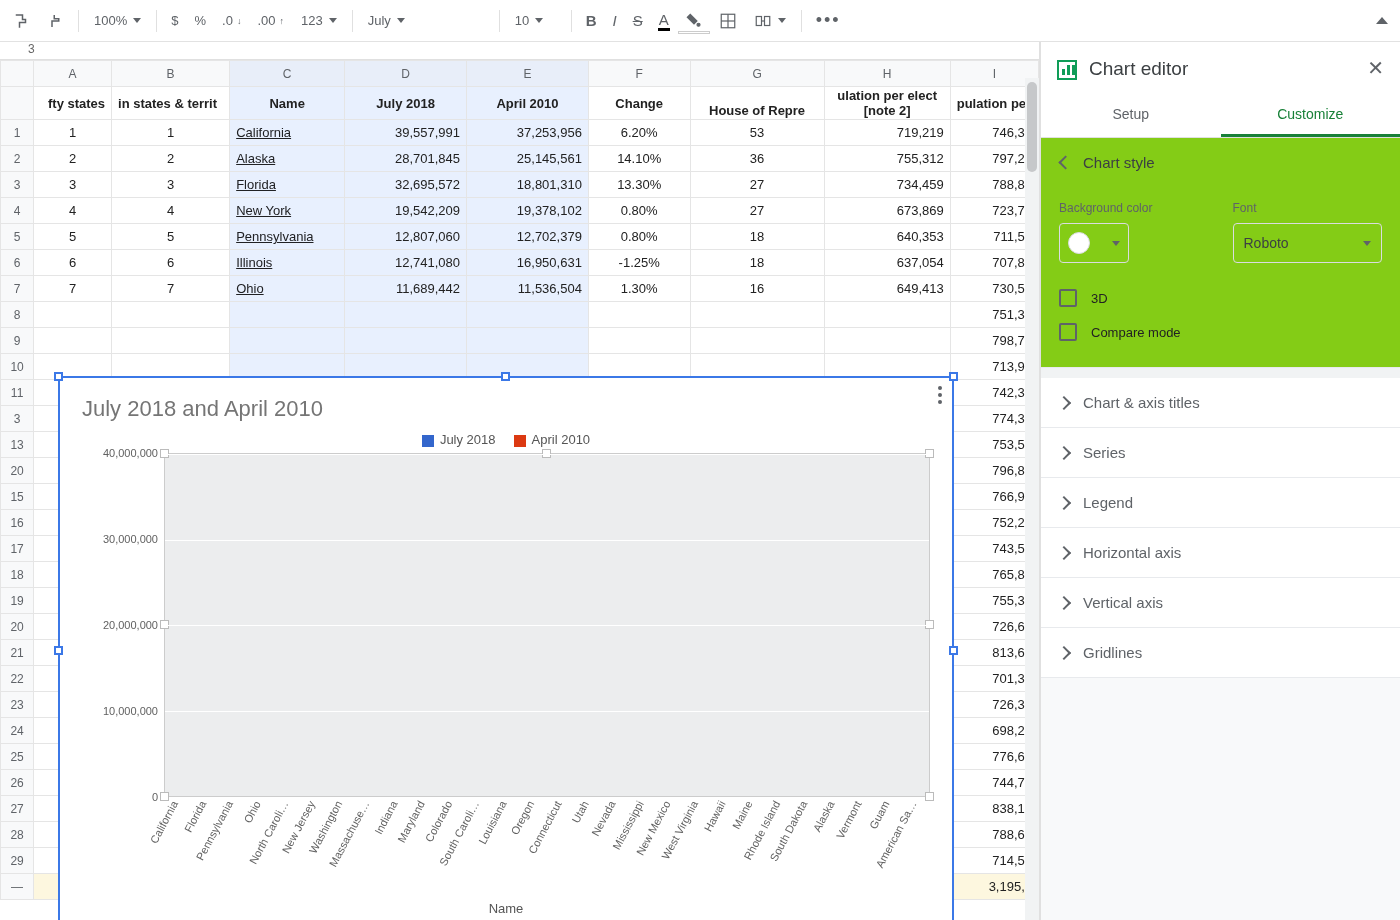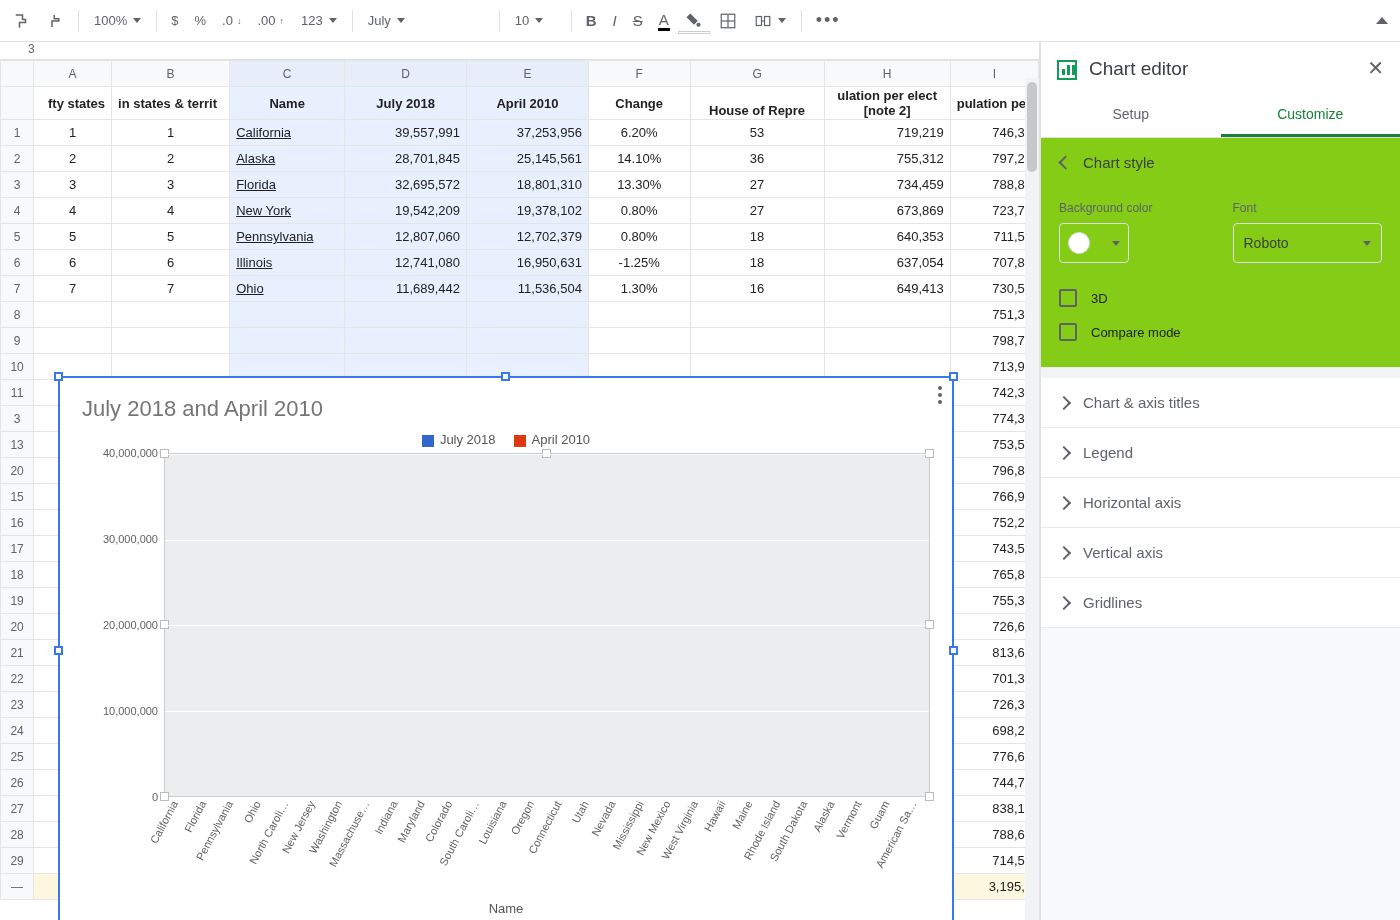--- a/index.html
+++ b/index.html
@@ -1094,20 +1094,26 @@
       <div class="gap"></div>
       <div class="panel collapsed">
           <div class="panel-head">
             <span class="chev"></span>
             <span>Chart &amp; axis titles</span>
           </div>
         </div>
       <div class="panel collapsed">
           <div class="panel-head">
             <span class="chev"></span>
+            <span>Series</span>
+          </div>
+        </div>
+      <div class="panel collapsed">
+          <div class="panel-head">
+            <span class="chev"></span>
             <span>Legend</span>
           </div>
         </div>
       <div class="panel collapsed">
           <div class="panel-head">
             <span class="chev"></span>
             <span>Horizontal axis</span>
           </div>
         </div>
       <div class="panel collapsed">

